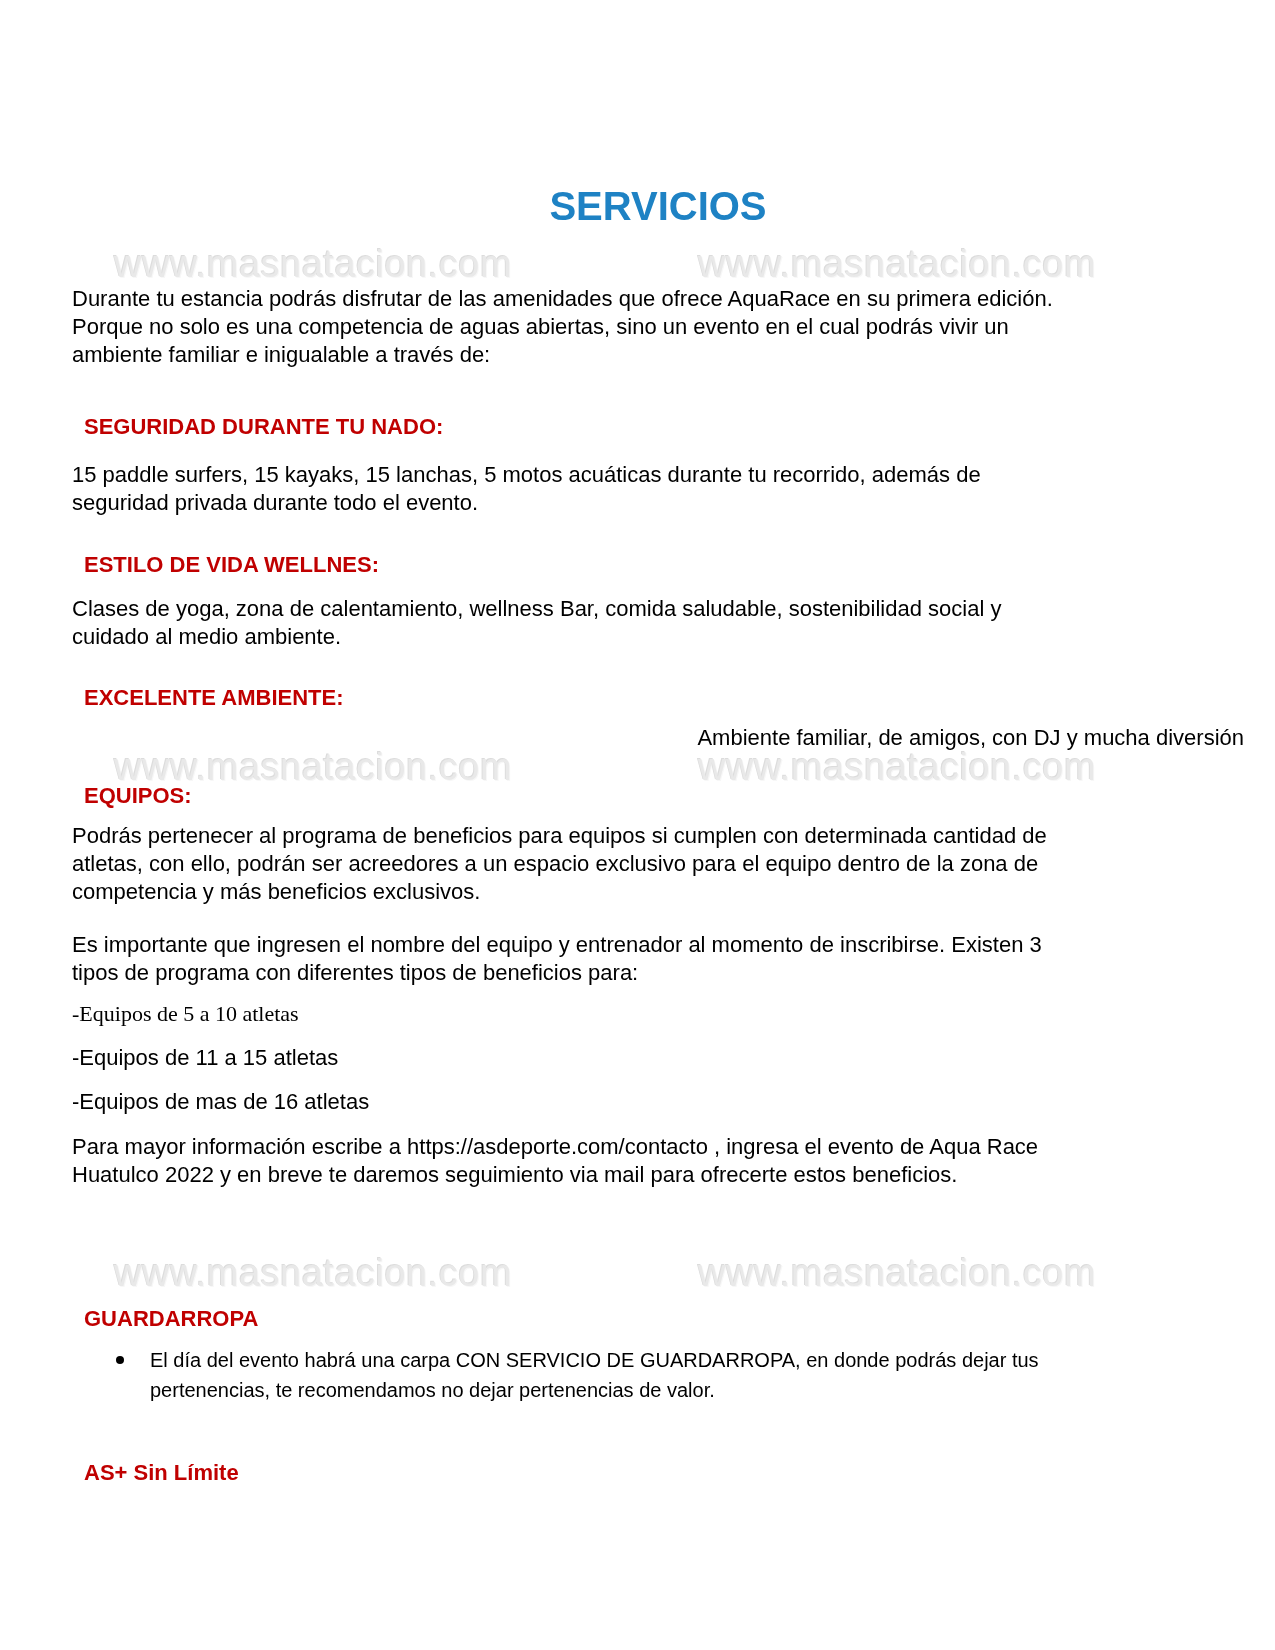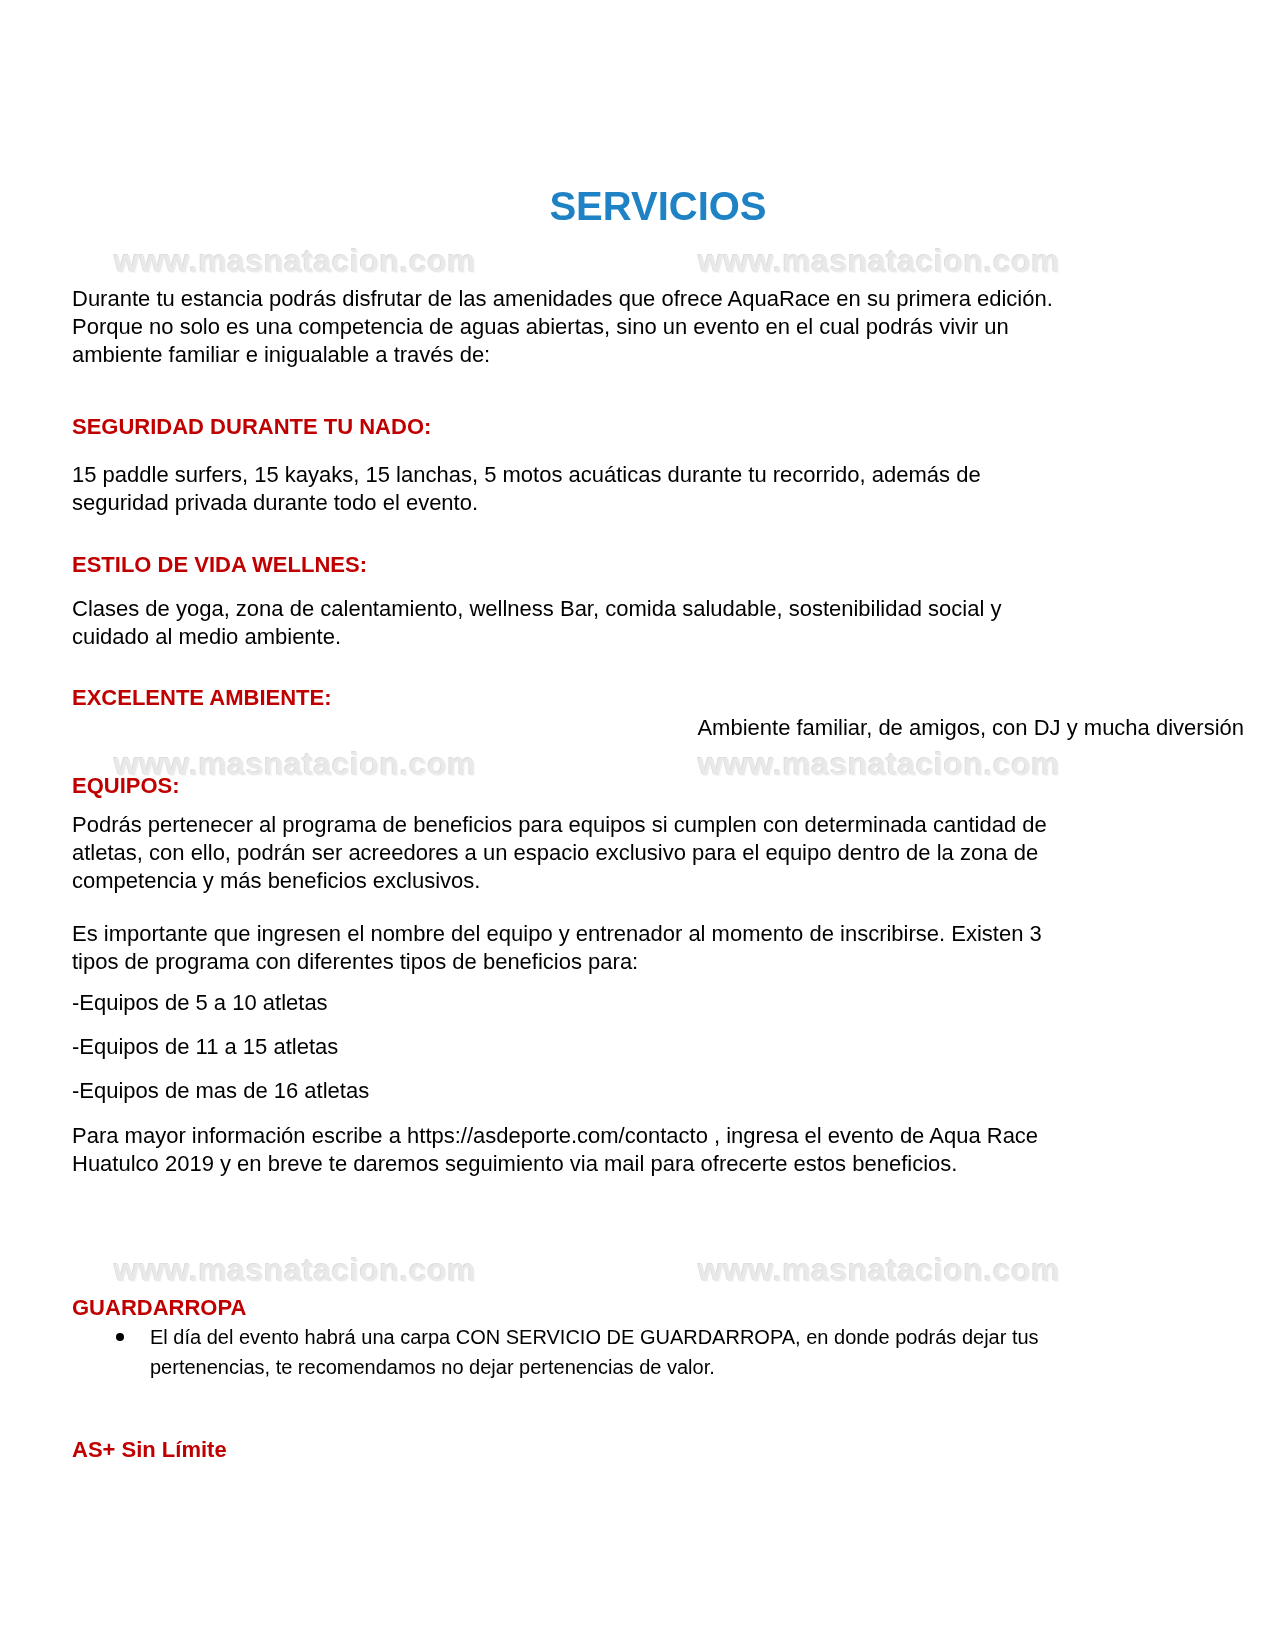--- a/index.html
+++ b/index.html
@@ -14,22 +14,22 @@
   }
   .page { position: absolute; inset: 0; }
   .content {
     position: absolute;
     left: 72px;
     top: 0;
     width: 1172px;
   }
   .watermark {
     position: absolute;
-    font-size: 32px;
-    font-weight: bold;
+    font-size: 38px;
+    font-weight: normal;
     letter-spacing: 0.5px;
     color: var(--watermark-gray, #e9e9e9);
     text-shadow: -1px -1px 0 #dcdcdc, 1px 1px 0 #f7f7f7;
     white-space: nowrap;
     user-select: none;
   }
   .wm-left  { left: 114px; }
   .wm-right { left: 698px; }
   .wm-row1  { top: 243px; }
   .wm-row2  { top: 746px; }
@@ -44,39 +44,39 @@
     color: var(--title-blue, #1e82c4);
   }
   p.body {
     margin: 0;
     font-size: 22px;
     line-height: 28px;
     white-space: pre-line;
   }
   p.nopre { white-space: normal; }
   h2.red {
-    margin: 0;
+    margin: 12px;
     font-size: 22px;
     line-height: 28px;
     font-weight: bold;
     color: var(--heading-red, #c00000);
   }
   .contact-url { color: inherit; text-decoration: none; }
 
   #intro      { margin-top: 56px; }
   #h-seg      { margin-top: 44px; }
   #p-seg      { margin-top: 20px; }
   #h-est      { margin-top: 34px; }
   #p-est      { margin-top: 16px; }
   #h-exc      { margin-top: 33px; }
   #p-exc      { margin-top: 2px; text-align: right; }
   #h-eq       { margin-top: 30px; }
   #p-eq1      { margin-top: 11px; }
   #p-eq2      { margin-top: 25px; }
-  #tier1      { margin-top: 13px; }
+  #tier1      { margin-top: 13px; font-family: Liberation Serif, serif; }
   #tier2      { margin-top: 16px; }
   #tier3      { margin-top: 16px; }
   #p-contact  { margin-top: 17px; }
   #h-guard    { margin-top: 116px; }
   #bullet-row { }
   #h-as       { margin-top: 54px; }
 
   .bullet-row { display: flex; }
   .bullet-dot {
     flex: none;
@@ -128,21 +128,21 @@
     <p class="body" id="p-eq1">Podrás pertenecer al programa de beneficios para equipos si cumplen con determinada cantidad de
 atletas, con ello, podrán ser acreedores a un espacio exclusivo para el equipo dentro de la zona de
 competencia y más beneficios exclusivos.</p>
     <p class="body" id="p-eq2">Es importante que ingresen el nombre del equipo y entrenador al momento de inscribirse. Existen 3
 tipos de programa con diferentes tipos de beneficios para:</p>
 
     <p class="body" id="tier1">-Equipos de 5 a 10 atletas</p>
     <p class="body" id="tier2">-Equipos de 11 a 15 atletas</p>
     <p class="body" id="tier3">-Equipos de mas de 16 atletas</p>
 
-    <p class="body nopre" id="p-contact"><span>Para mayor información escribe a </span><span class="contact-url">https://asdeporte.com/contacto</span><span> , ingresa el evento de Aqua Race</span><br><span>Huatulco 2019 y en breve te daremos seguimiento via mail para ofrecerte estos beneficios.</span></p>
+    <p class="body nopre" id="p-contact"><span>Para mayor información escribe a </span><span class="contact-url">https://asdeporte.com/contacto</span><span> , ingresa el evento de Aqua Race</span><br><span>Huatulco 2022 y en breve te daremos seguimiento via mail para ofrecerte estos beneficios.</span></p>
 
     <h2 class="red" id="h-guard">GUARDARROPA</h2>
     <div class="bullet-row" id="bullet-row">
       <span class="bullet-dot"></span>
       <span class="bullet-text">El día del evento habrá una carpa CON SERVICIO DE GUARDARROPA, en donde podrás dejar tus
 pertenencias, te recomendamos no dejar pertenencias de valor.</span>
     </div>
 
     <h2 class="red" id="h-as">AS+ Sin Límite</h2>
 

